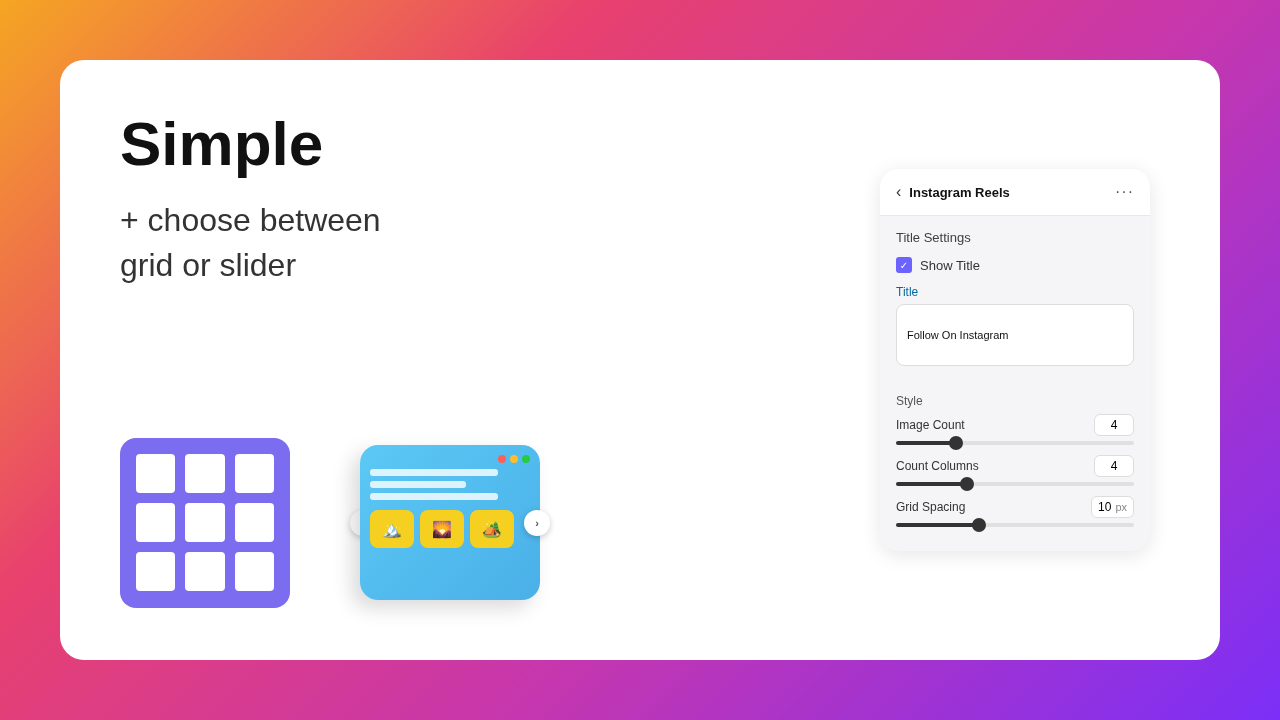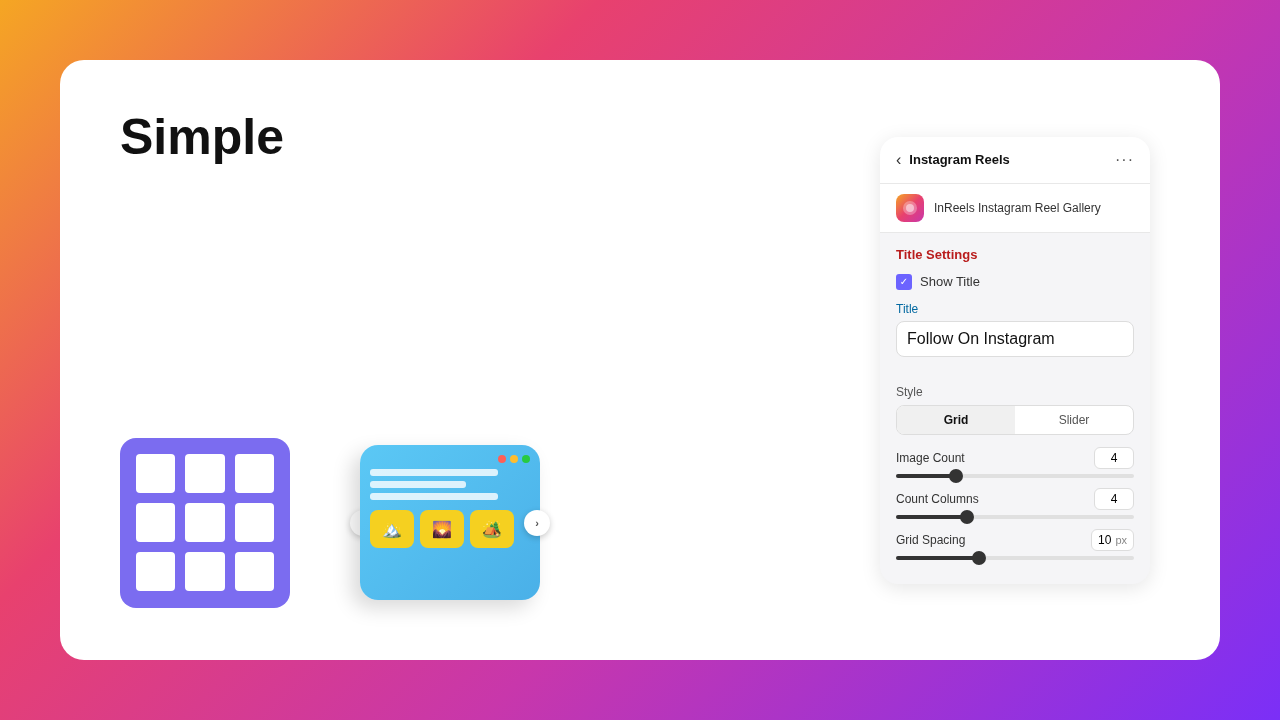--- a/index.html
+++ b/index.html
@@ -24,21 +24,21 @@
       position: relative;
     }
     .left-section {
       flex: 1;
       display: flex;
       flex-direction: column;
       justify-content: space-between;
       height: 100%;
     }
     .headline {
-      font-size: 50px;
+      font-size: 62px;
       font-weight: 800;
       color: #111;
       line-height: 1.1;
       margin-bottom: 20px;
     }
     .subheadline {
       font-size: 32px;
       font-weight: 400;
       color: #333;
       line-height: 1.4;
@@ -198,22 +198,22 @@
     .app-name {
       font-size: 12px;
       color: #333;
       font-weight: 500;
     }
     .panel-body {
       padding: 14px 16px;
     }
     .section-title {
       font-size: 13px;
-      font-weight: 700;
-      color: #b91c1c;
+      font-weight: 400;
+      color: #404040;
       margin-bottom: 12px;
     }
     .checkbox-row {
       display: flex;
       align-items: center;
       gap: 8px;
       margin-bottom: 12px;
     }
     .checkbox {
       width: 16px;
@@ -236,22 +236,22 @@
     .field-label {
       font-size: 12px;
       color: #0369a1;
       margin-bottom: 5px;
     }
     .text-input {
       width: 100%;
       background: white;
       border: 1px solid #ddd;
       border-radius: 8px;
-      padding: 8px 10px;
-      font-size: 16px;
+      padding: 24px 10px;
+      font-size: 11px;
       color: #111;
       margin-bottom: 28px;
     }
     .style-label {
       font-size: 12px;
       color: #555;
       margin-bottom: 6px;
     }
     .style-toggle {
       display: flex;
@@ -340,20 +340,24 @@
 </head>
 <body>
 
 <div class="main-card">
 
   <div class="left-section">
     <div>
       <div class="headline">
         <span>Simple</span><br>
       </div>
+      <div class="subheadline">
+        <span>+ choose between</span><br>
+        <span>grid or slider</span>
+      </div>
     </div>
     <div class="icons-row">
 
       <div class="grid-icon">
         <div class="grid-cell"></div>
         <div class="grid-cell"></div>
         <div class="grid-cell"></div>
         <div class="grid-cell"></div>
         <div class="grid-cell"></div>
         <div class="grid-cell"></div>
@@ -390,47 +394,34 @@
     <div class="settings-panel">
 
       <div class="panel-header">
         <div class="panel-header-left">
           <span class="back-arrow">‹</span>
           <span class="panel-title">Instagram Reels</span>
         </div>
         <span class="dots-menu">···</span>
       </div>
 
-      <div class="panel-app-row">
-        <div class="app-icon">
-          <svg width="16" height="16" viewBox="0 0 16 16">
-            <circle cx="8" cy="8" r="7" fill="white" opacity="0.3"></circle>
-            <circle cx="8" cy="8" r="4" fill="white" opacity="0.5"></circle>
-          </svg>
-        </div>
-        <span class="app-name">InReels Instagram Reel Gallery</span>
-      </div>
 
       <div class="panel-body">
 
         <div class="section-title">Title Settings</div>
         <div class="checkbox-row">
           <div class="checkbox">
             <span class="checkbox-check">✓</span>
           </div>
           <span class="checkbox-label">Show Title</span>
         </div>
         <div class="field-label">Title</div>
         <div class="text-input">Follow On Instagram</div>
 
         <div class="style-label">Style</div>
-        <div class="style-toggle">
-          <button class="style-btn active">Grid</button>
-          <button class="style-btn">Slider</button>
-        </div>
 
         <div class="slider-row">
           <div class="slider-header">
             <span class="slider-name">Image Count</span>
             <input type="text" class="number-input" value="4" style="">
           </div>
           <div class="slider-track">
             <div class="slider-fill" style="width: 25%;"></div>
             <div class="slider-thumb" style="left: calc(25% - 7px);"></div>
           </div>

